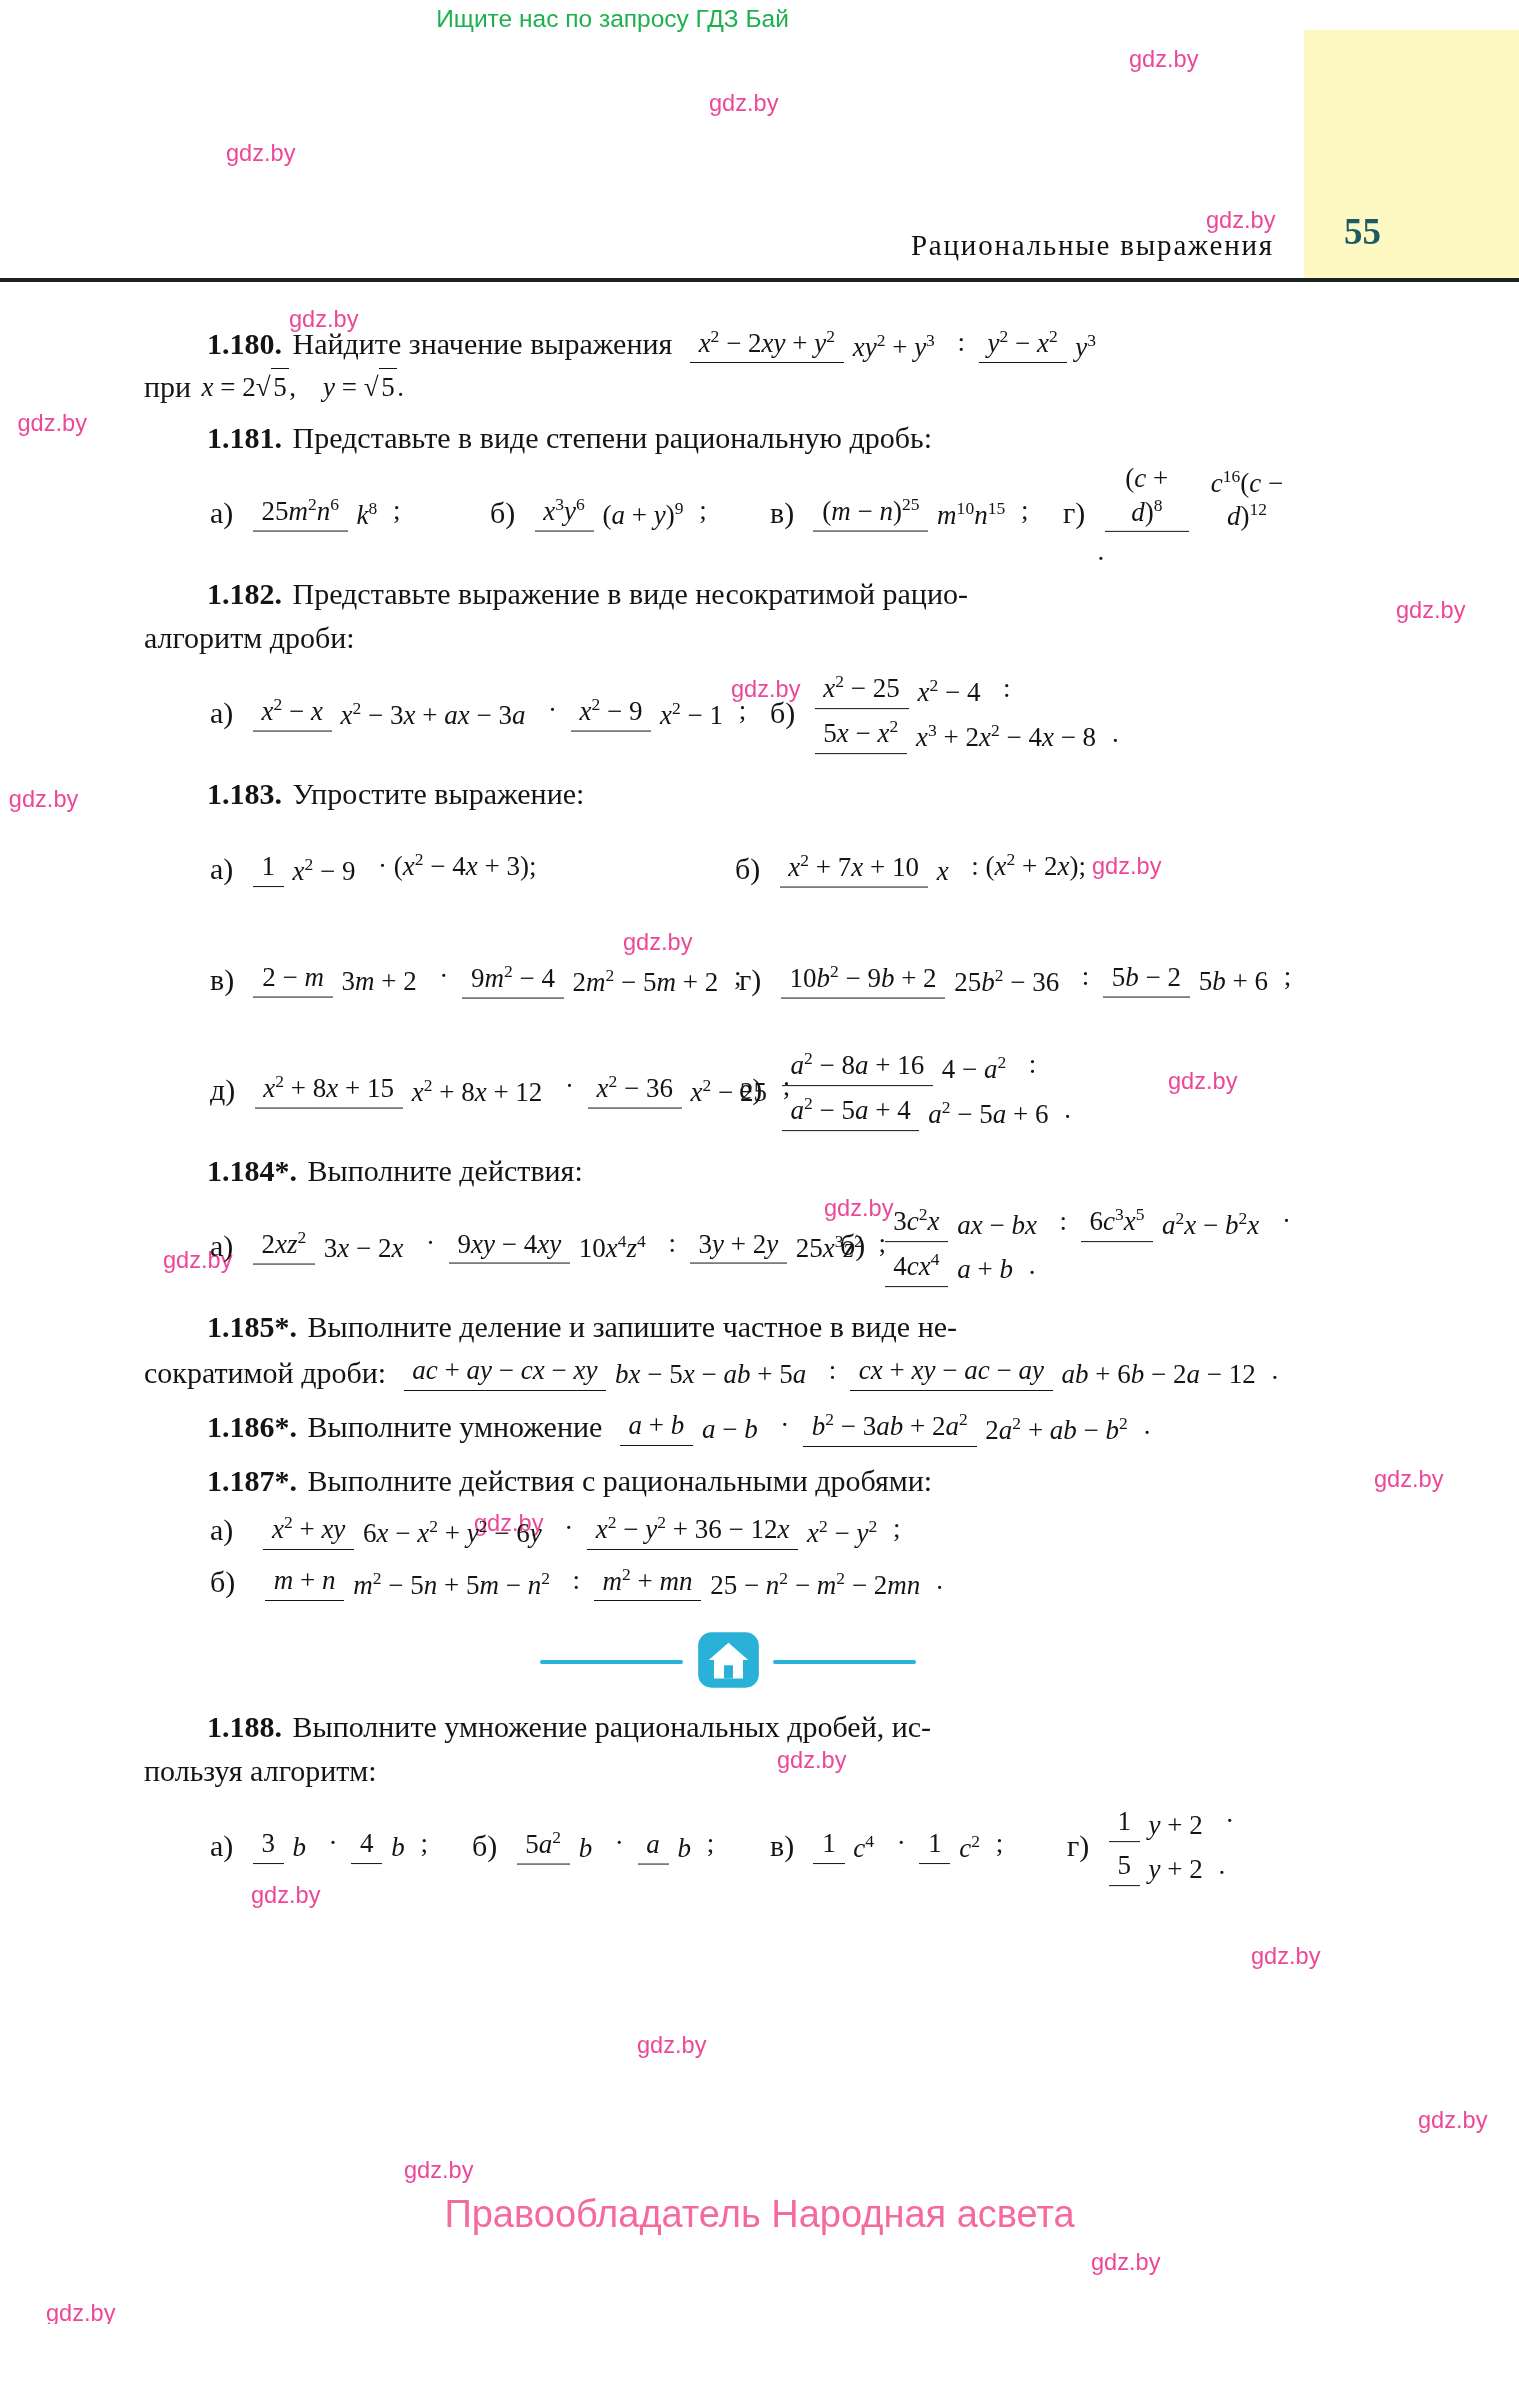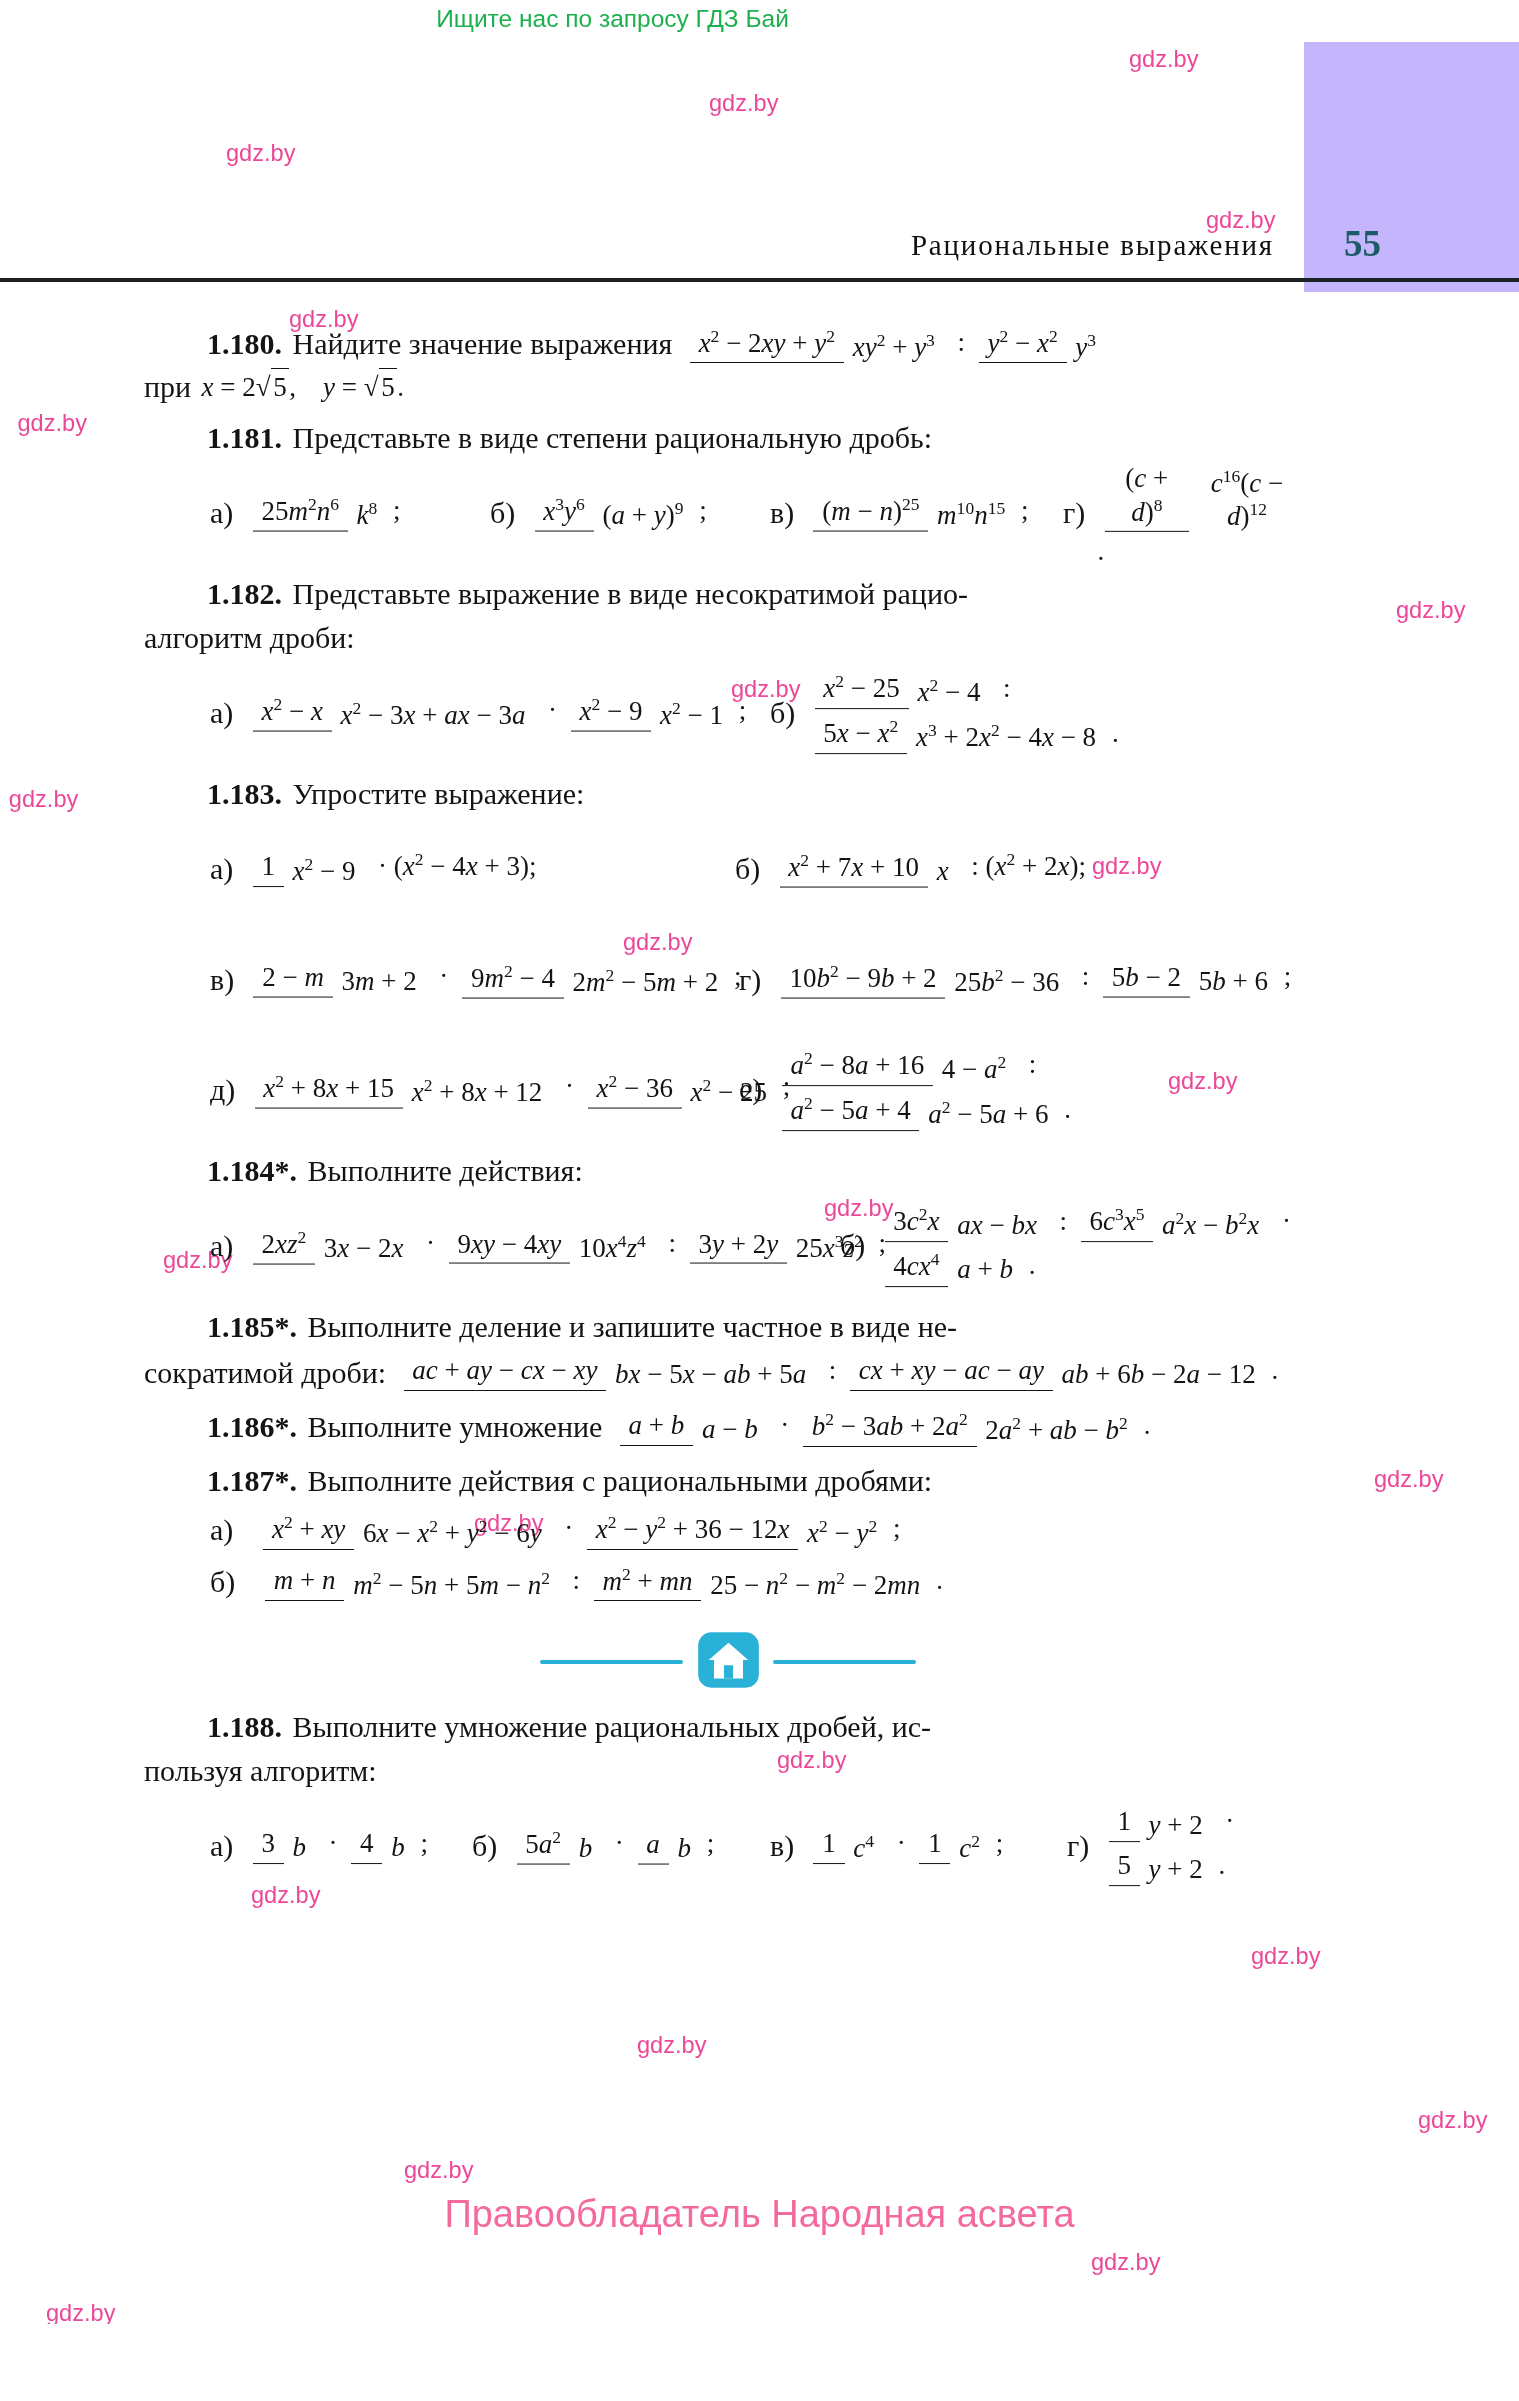--- a/index.html
+++ b/index.html
@@ -6,21 +6,21 @@
   html,body { background:#ffffff; }
   body { font-family:"Liberation Serif", serif; color:#141414; }
   .page { position:relative; width:1519px; height:2324px; background:#fff; overflow:hidden; }
 
   .top-note { position:absolute; top:5.3px; left:306px; width:613px; text-align:center;
               color:#1db04e; font-family:"Liberation Sans", sans-serif; font-size:24.5px; }
 
   .wm { position:absolute; font-family:"Liberation Sans", sans-serif; font-size:23.6px;
         color:#ec4899; white-space:nowrap; }
 
-  .corner-box { position:absolute; top:30px; right:0; width:215px; height:250px; background:#c4b5fd;margin-top:12px; }
+  .corner-box { position:absolute; top:30px; right:0; width:215px; height:250px; background:#fef9c3; }
   .page-num { position:absolute; left:40px; top:180px; font-size:37px; font-weight:bold; color:#1c5b66; }
 
   .header-title { position:absolute; top:229px; right:245px; font-size:29px; letter-spacing:1.8px; color:#111; }
   .header-rule { position:absolute; top:278px; left:0; width:1519px; height:3.5px; background:#1c2224; }
 
   .content { position:absolute; top:322px; left:144px; width:1168px; }
 
   .line { display:flex; align-items:center; flex-wrap:wrap; font-size:30px; line-height:1.35; gap:10.5px; }
   .indent { padding-left:63px; }
   .num { font-weight:bold; }

